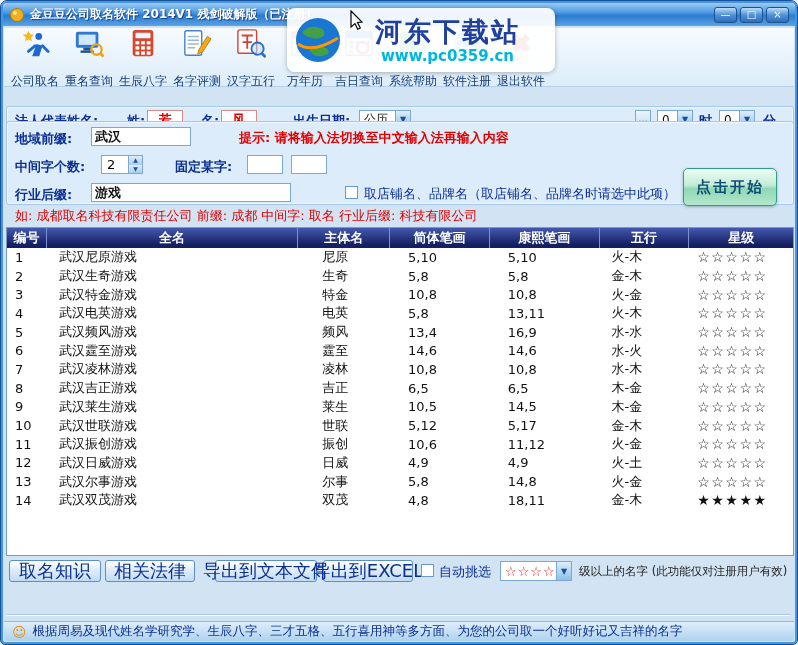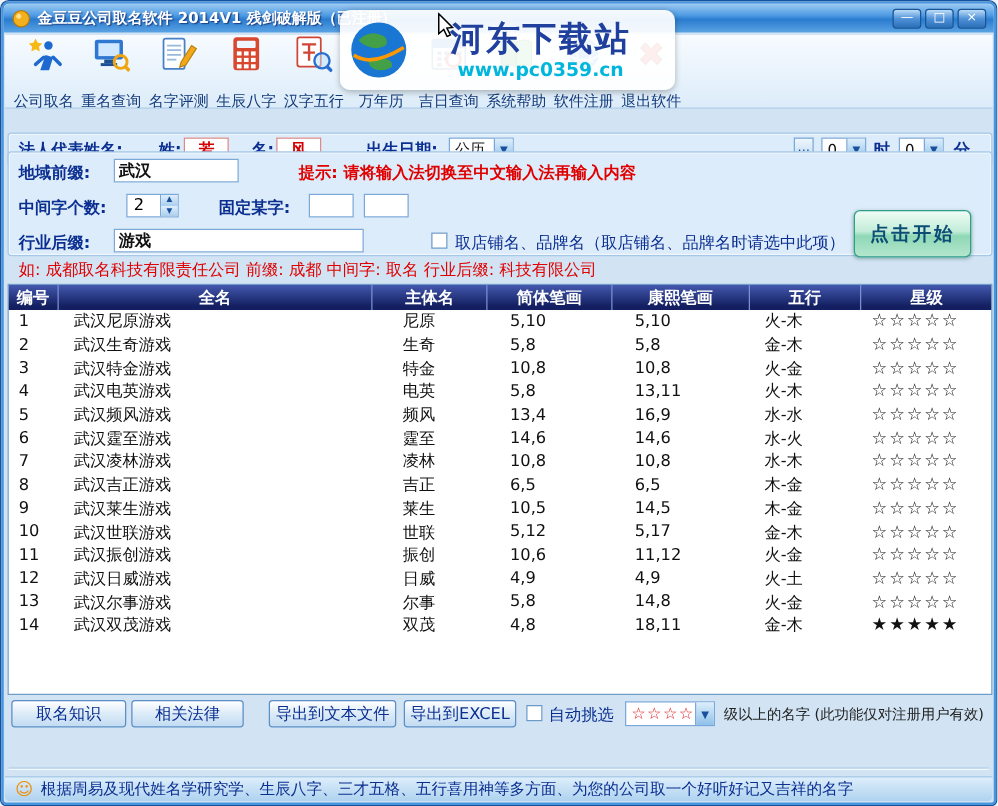--- a/index.html
+++ b/index.html
@@ -24,21 +24,21 @@
   
   .toolbar { position:absolute; top:27px; left:3px; right:3px; height:59px;
              background:linear-gradient(#f7fbff,#dcecf9); border-bottom:1px solid #b4d0ea;
              display:flex; padding:3px 2px 0 4px; }
   .titem { width:54px; display:flex; flex-direction:column; align-items:center; justify-content:center;
            gap:1px; cursor:pointer; }
   .ticon { width:32px; height:32px; display:flex; align-items:center; justify-content:center; }
   .tlabel { font-size:12px; color:#123a7a; white-space:nowrap;margin-top:14px; }
 
   
-  .watermark { position:absolute; top:7px; left:271px; width:268px; height:64px; z-index:50;
+  .watermark { position:absolute; top:7px; left:286px; width:268px; height:64px; z-index:50;
                background:rgba(255,255,255,0.92); border-radius:8px; box-shadow:0 1px 5px rgba(0,0,0,.28);
                display:flex; align-items:center; padding:3px 8px 3px 5px; gap:4px; }
   .wm-text { flex:1; display:flex; flex-direction:column; align-items:center; }
   .wm-title { font-size:27px; font-weight:bold; color:#20409e; letter-spacing:2px; line-height:31px; white-space:nowrap; }
   .wm-url { font-size:15px; font-weight:bold; color:#00b6dd; }
   .cursor { position:absolute; top:9px; left:349px; z-index:60; }
 
   
   .panel { position:absolute; background:#ddecfa; border:1px solid #a6c8e8; border-radius:3px;
            box-shadow: inset 0 0 0 1px rgba(255,255,255,.55); }
@@ -92,21 +92,21 @@
   .tbody { flex:1; overflow:hidden; }
   .trow { display:flex; height:18.7px; align-items:center; font-size:13px; color:#111; cursor:default; }
   .tcell { overflow:hidden; white-space:nowrap; }
   .w0{width:40px} .w1{width:252px} .w2{width:92px} .w3{width:100px} .w4{width:110px} .w5{width:90px} .w6{width:104px}
   .c-no{padding-left:8px} .c-full_name{padding-left:12px} .c-main_name{padding-left:24px}
   .c-simplified{padding-left:18px} .c-kangxi{padding-left:18px} .c-five_elements{padding-left:12px}
   .c-stars{padding-left:8px; font-size:14px; letter-spacing:1.5px;}
 
   
   .btn { position:absolute; top:559px; height:22px; border:1px solid #5b8fc6; border-radius:3px;
-         background:linear-gradient(#ffffff,#dcebf8 50%,#c2dcf2); color:#0b2f91; font-size:13px;
+         background:linear-gradient(#ffffff,#dcebf8 50%,#c2dcf2); color:#0b2f91; font-size:18px;
          display:flex; align-items:center; justify-content:center; cursor:pointer; white-space:nowrap; }
   .starsel { position:absolute; top:560px; left:499px; width:72px; height:20px; }
   .starsel .val { color:#e02020; font-size:13px; letter-spacing:1px; }
   .note { position:absolute; top:563px; left:578px; font-size:11.5px; color:#222; white-space:nowrap; }
 
   .divider { position:absolute; left:6px; right:6px; top:613px; height:2px;
              border-top:1px solid #aac8e4; border-bottom:1px solid #f4f9fe; }
 
   .statusbar { position:absolute; left:3px; right:3px; bottom:3px; height:20px;
                background:linear-gradient(#ddeefb,#aed2ef); border-top:1px solid #90bade;
@@ -155,51 +155,51 @@
             <rect x="7" y="24" width="14" height="2.5" fill="#1c4f96"></rect>
             <circle cx="24" cy="23" r="5.5" fill="none" stroke="#f0a410" stroke-width="2.5"></circle>
             <line x1="28" y1="27" x2="31.5" y2="30.5" stroke="#f0a410" stroke-width="3"></line>
           </svg>
       </span>
       <span class="tlabel">重名查询</span>
     </div>
     <div class="titem">
       <span class="ticon">
         <svg width="30" height="30" viewBox="0 0 32 32">
-            <rect x="3" y="3" width="18" height="26" rx="2" fill="#fdfeff" stroke="#4a80c8" stroke-width="1.5"></rect>
-            <g stroke="#9ab8dd" stroke-width="1.5">
-              <line x1="6" y1="9" x2="18" y2="9"></line>
-              <line x1="6" y1="13" x2="18" y2="13"></line>
-              <line x1="6" y1="17" x2="18" y2="17"></line>
-              <line x1="6" y1="21" x2="14" y2="21"></line>
-            </g>
-            <path d="M18 23L27 9l4 2.6-9 14-5.2 2z" fill="#f3a81c" stroke="#b97f0a"></path>
-          </svg>
-      </span>
-      <span class="tlabel">名字评测</span>
-    </div>
-    <div class="titem">
-      <span class="ticon">
-        <svg width="30" height="30" viewBox="0 0 32 32">
             <rect x="5" y="2" width="22" height="28" rx="3" fill="#d7482f"></rect>
             <rect x="8" y="5" width="16" height="6" rx="1" fill="#eef6ff"></rect>
             <g fill="#fff">
               <rect x="8" y="14" width="4" height="3.5"></rect>
               <rect x="14" y="14" width="4" height="3.5"></rect>
               <rect x="20" y="14" width="4" height="3.5"></rect>
               <rect x="8" y="19.5" width="4" height="3.5"></rect>
               <rect x="14" y="19.5" width="4" height="3.5"></rect>
               <rect x="20" y="19.5" width="4" height="3.5"></rect>
               <rect x="8" y="25" width="4" height="3.5"></rect>
               <rect x="14" y="25" width="4" height="3.5"></rect>
               <rect x="20" y="25" width="4" height="3.5"></rect>
             </g>
           </svg>
       </span>
       <span class="tlabel">生辰八字</span>
+    </div>
+    <div class="titem">
+      <span class="ticon">
+        <svg width="30" height="30" viewBox="0 0 32 32">
+            <rect x="3" y="3" width="18" height="26" rx="2" fill="#fdfeff" stroke="#4a80c8" stroke-width="1.5"></rect>
+            <g stroke="#9ab8dd" stroke-width="1.5">
+              <line x1="6" y1="9" x2="18" y2="9"></line>
+              <line x1="6" y1="13" x2="18" y2="13"></line>
+              <line x1="6" y1="17" x2="18" y2="17"></line>
+              <line x1="6" y1="21" x2="14" y2="21"></line>
+            </g>
+            <path d="M18 23L27 9l4 2.6-9 14-5.2 2z" fill="#f3a81c" stroke="#b97f0a"></path>
+          </svg>
+      </span>
+      <span class="tlabel">名字评测</span>
     </div>
     <div class="titem">
       <span class="ticon">
         <svg width="30" height="30" viewBox="0 0 32 32">
             <rect x="2" y="2" width="20" height="25" rx="2" fill="#fff" stroke="#cf4636" stroke-width="1.5"></rect>
             <g stroke="#cf4636" stroke-width="2">
               <line x1="6" y1="8" x2="18" y2="8"></line>
               <line x1="12" y1="8" x2="12" y2="22"></line>
               <line x1="7" y1="15" x2="17" y2="15"></line>
             </g>

